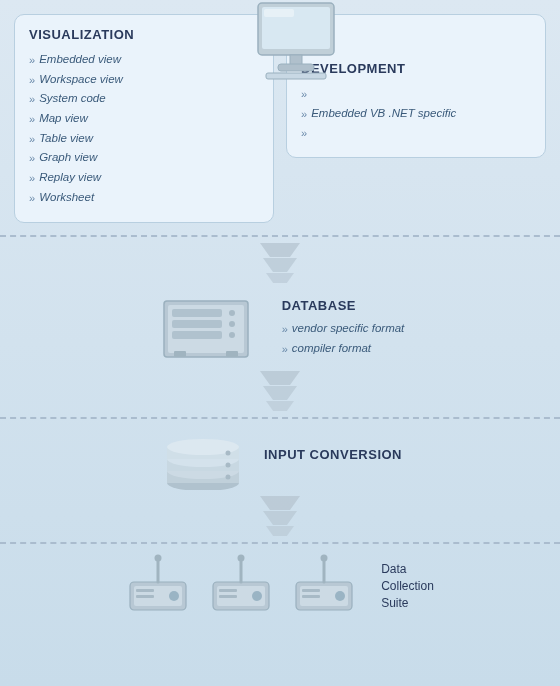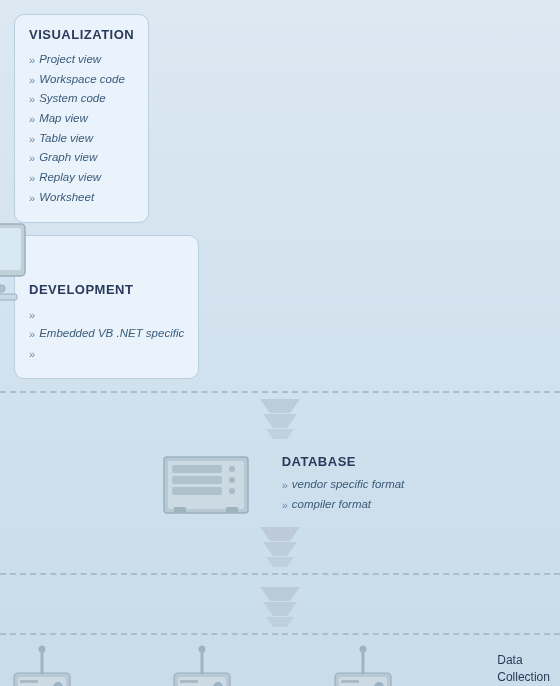--- a/index.html
+++ b/index.html
@@ -18,21 +18,21 @@
       background: linear-gradient(to bottom, #dce8f2 0%, #c8dcea 100%);
       position: relative;
       display: flex;
       flex-direction: column;
       align-items: center;
     }
 
     
     .top-row {
       display: flex;
-      flex-direction: column;
+      flex-direction: row;
       justify-content: space-between;
       align-items: flex-start;
       width: 100%;
       padding: 14px 14px 0 14px;
       gap: 12px;
     }
 
     .box {
       background: #eaf3fb;
       border: 1.5px solid #b8cfe0;
@@ -180,25 +180,25 @@
 
 <div class="main-container">
 
   <div class="top-row">
 
     <div class="box">
       <div class="box-title">VISUALIZATION</div>
       <ul class="box-list">
         <li>
             <span class="bullet">»</span>
-            <span>Project view</span>
-          </li>
-        <li>
-            <span class="bullet">»</span>
-            <span>Workspace code</span>
+            <span>Embedded view</span>
+          </li>
+        <li>
+            <span class="bullet">»</span>
+            <span>Workspace view</span>
           </li>
         <li>
             <span class="bullet">»</span>
             <span>System code</span>
           </li>
         <li>
             <span class="bullet">»</span>
             <span>Map view</span>
           </li>
         <li>
@@ -304,32 +304,57 @@
   <div class="chevrons-group">
     <svg width="50" height="40" viewBox="0 0 50 40">
       <polygon points="5,0 45,0 35,14 15,14" fill="#b8c8d4" opacity="0.85"></polygon>
       <polygon points="8,15 42,15 32,29 18,29" fill="#b8c8d4" opacity="0.75"></polygon>
       <polygon points="11,30 39,30 29,44 21,44" fill="#b8c8d4" opacity="0.65"></polygon>
     </svg>
   </div>
 
   <hr class="dashed-line" style="margin-top:0px; margin-bottom:6px;">
 
+  <div class="input-conv-section">
+    <div class="ic-row">
+
+      <svg width="90" height="65" viewBox="0 0 90 65">
+
+        <ellipse cx="45" cy="58" rx="36" ry="8" fill="#b0c2ce"></ellipse>
+        <rect x="9" y="46" width="72" height="12" fill="#c0d0da"></rect>
+        <ellipse cx="45" cy="46" rx="36" ry="8" fill="#ccdae4"></ellipse>
+
+        <rect x="9" y="34" width="72" height="12" fill="#c8d8e2"></rect>
+        <ellipse cx="45" cy="34" rx="36" ry="8" fill="#d4e2ec"></ellipse>
+
+        <rect x="9" y="22" width="72" height="12" fill="#d0dfe8"></rect>
+        <ellipse cx="45" cy="22" rx="36" ry="8" fill="#dce8f0"></ellipse>
+
+        <circle cx="70" cy="52" r="2.5" fill="#a8bac6"></circle>
+        <circle cx="70" cy="40" r="2.5" fill="#a8bac6"></circle>
+        <circle cx="70" cy="28" r="2.5" fill="#a8bac6"></circle>
+      </svg>
+
+      <div class="section-info">
+        <div class="section-label">INPUT CONVERSION</div>
+      </div>
+    </div>
+  </div>
 
   <div class="chevrons-group">
     <svg width="50" height="40" viewBox="0 0 50 40">
       <polygon points="5,0 45,0 35,14 15,14" fill="#b8c8d4" opacity="0.85"></polygon>
       <polygon points="8,15 42,15 32,29 18,29" fill="#b8c8d4" opacity="0.75"></polygon>
       <polygon points="11,30 39,30 29,44 21,44" fill="#b8c8d4" opacity="0.65"></polygon>
     </svg>
   </div>
 
   <hr class="dashed-line" style="margin-top:0px; margin-bottom:6px;">
 
-  <div class="units-row" style="width:100%; justify-content:space-between; padding: 0 10px; align-items:flex-end;">
+  <div class="units-row" style="width:100%; justify-content:center; padding: 0 10px; align-items:flex-end;">
 
     <svg width="65" height="58" viewBox="0 0 65 58">
 
       <rect x="4" y="28" width="56" height="28" rx="4" fill="#b8c8d4" stroke="#9ab0be" stroke-width="1.2"></rect>
       <rect x="8" y="32" width="48" height="20" rx="2" fill="#ccdae4"></rect>
 
       <line x1="32" y1="28" x2="32" y2="6" stroke="#a0b4c0" stroke-width="3" stroke-linecap="round"></line>
       <circle cx="32" cy="4" r="3.5" fill="#a0b4c0"></circle>
 
       <rect x="10" y="35" width="18" height="3" rx="1" fill="#a8bac6"></rect>

